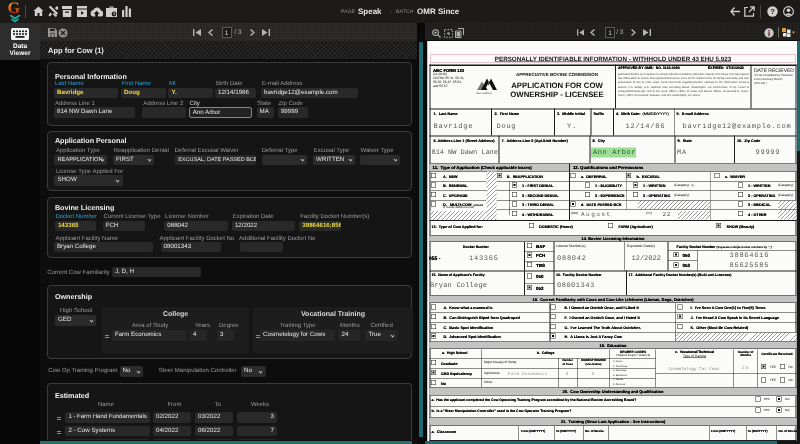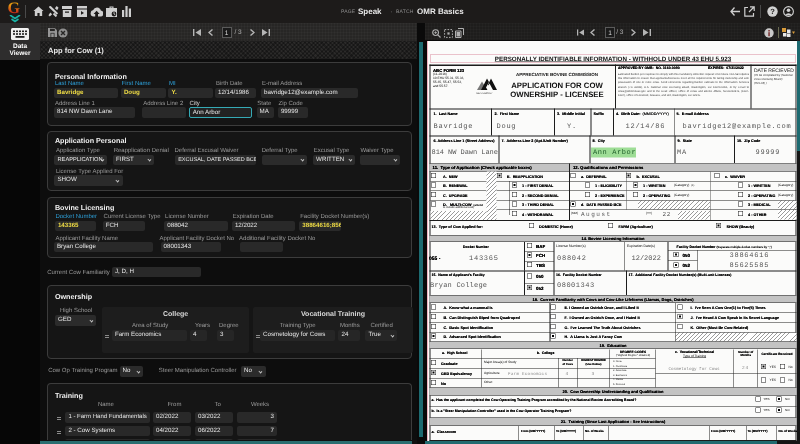--- a/index.html
+++ b/index.html
@@ -102,21 +102,21 @@
 
  <svg style="left:122px;top:6px" width="9" height="11" viewBox="0 0 9 11" fill="#cfcfcf">
       <rect x="0" y="4" width="2.2" height="7"></rect>
       <rect x="3.4" y="0" width="2.2" height="11"></rect>
       <rect x="6.8" y="2.5" width="2.2" height="8.5"></rect>
     </svg>
  <div class="abs" style="left:341px;top:8.5px;font-size:5px;color:#8f8f8f;letter-spacing:.2px">PAGE</div>
  <div class="abs" style="left:358px;top:6.5px;font-size:8px;font-weight:bold;color:#e9e9e9">Speak</div>
  <div class="abs" style="left:390px;top:6.5px;font-size:8px;color:#777">·</div>
  <div class="abs" style="left:396px;top:8.5px;font-size:5px;color:#8f8f8f;letter-spacing:.2px">BATCH</div>
- <div class="abs" style="left:417px;top:6.5px;font-size:8px;font-weight:bold;color:#e9e9e9">OMR Basics</div>
+ <div class="abs" style="left:417px;top:6.5px;font-size:8px;font-weight:bold;color:#e9e9e9">OMR Since</div>
 
  <svg style="left:730px;top:7px" width="10" height="9" viewBox="0 0 10 9">
       <path d="M4.5 0.5 L1 4.5 L4.5 8.5 M1 4.5 H10" stroke="#cfcfcf" stroke-width="1.3" fill="none"></path>
     </svg>
 
  <svg style="left:744px;top:6px" width="11" height="11" viewBox="0 0 11 11">
       <path d="M4 1.5 H0.8 V10.2 H9.5 V7" stroke="#cfcfcf" stroke-width="1.2" fill="none"></path>
       <path d="M6 0.8 H10.2 V5 M10 1 L5 6" stroke="#cfcfcf" stroke-width="1.2" fill="none"></path>
     </svg>
  <div class="hsep" style="left:760px;top:5px;height:13px"></div>
@@ -282,21 +282,21 @@
   <div class="sel" style="left:112.5px;top:23.4px;width:32px;background:#262626">True<span class="car"></span></div>
  </div>
 </div>
 
 <div class="lab abs" style="left:48.2px;top:368px;font-size:6px">Cow Op Training Program</div>
 <div class="sel abs" style="left:119.5px;top:366.3px;width:23.9px">No<span class="car"></span></div>
 <div class="lab abs" style="left:158.8px;top:368px;font-size:6px">Steer Manipulation Controller</div>
 <div class="sel abs" style="left:241.1px;top:366.3px;width:24.5px">No<span class="car"></span></div>
 
 <div class="sec" style="left:46.9px;top:382.9px;width:365px;height:61px;border-bottom:none;border-bottom-left-radius:0;border-bottom-right-radius:0">
- <div class="title" style="top:7px">Training</div>
+ <div class="title" style="top:7px">Estimated</div>
  <div class="gh" style="left:50px;top:18px">Name</div>
  <div class="gh" style="left:119.5px;top:18px">From</div>
  <div class="gh" style="left:166.5px;top:18px">To</div>
  <div class="gh" style="left:203px;top:18px">Weeks</div>
  <div class="hdl" style="left:8.7px;top:33.3px"></div>
  <div class="inp" style="left:17.5px;top:28.6px;width:84.6px;font-size:6px">1 - Farm Hand Fundamentals</div>
  <div class="inp" style="left:105.1px;top:28.6px;width:38px">02/2022</div>
  <div class="inp" style="left:147.1px;top:28.6px;width:38px">03/2022</div>
  <div class="inp" style="left:189.1px;top:28.6px;width:40px;text-align:right;padding-right:3px">3</div>
  <div class="hdl" style="left:8.7px;top:46.8px"></div>

